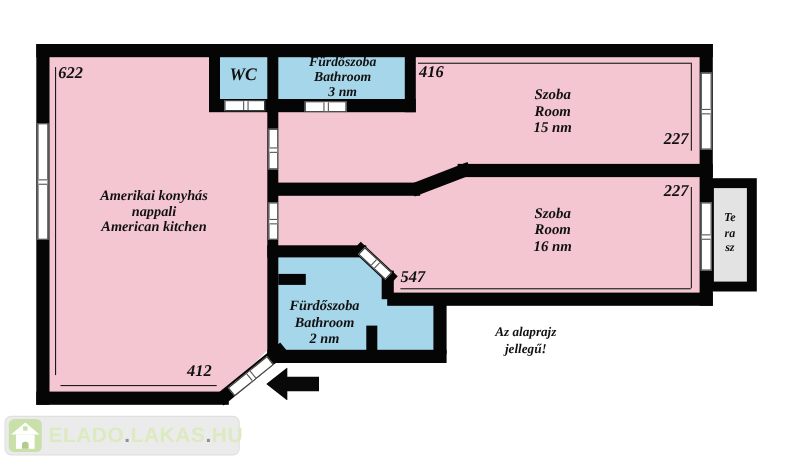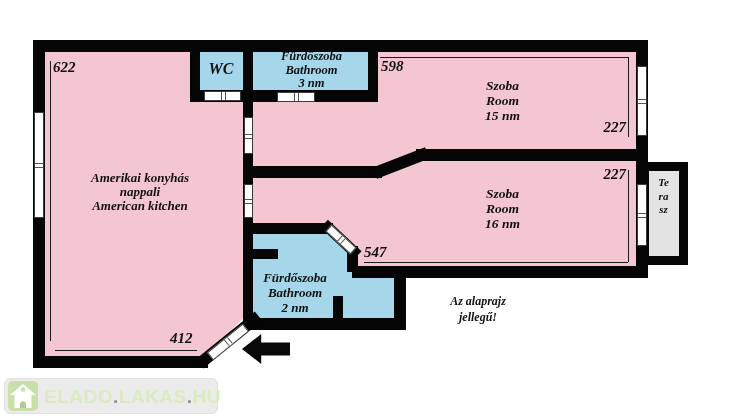--- a/index.html
+++ b/index.html
@@ -13,21 +13,21 @@
   .sym{position:absolute;background:#fff;border:1px solid #3a3a3a;box-sizing:border-box;}
   .sym-v::after{content:"";position:absolute;left:0px;right:0px;top:50%;margin-top:-2px;height:3px;
                 border-top:1px solid #555;border-bottom:1px solid #555;background:#fff;}
   .sym-h::after{content:"";position:absolute;top:0px;bottom:0px;left:50%;margin-left:-2px;width:3px;
                 border-left:1px solid #555;border-right:1px solid #555;background:#fff;}
   .lbl{position:absolute;color:#111;font-weight:bold;font-style:italic;text-align:center;line-height:14px;}
   .lbl span{display:block;}
   .dim{position:absolute;color:#111;font-weight:bold;font-style:italic;font-size:15px;line-height:15px;}
   .terr-box{position:absolute;left:641px;top:162px;width:47px;height:103px;background:#050505;}
   .terr-in{position:absolute;left:649px;top:171px;width:30px;height:85px;background:#e3e3e3;}
-  .terr-lbl{position:absolute;left:657px;top:176px;width:13px;font-size:11px;line-height:13.5px;
+  .terr-lbl{position:absolute;left:657px;top:192px;width:13px;font-size:11px;line-height:13.5px;
             font-weight:bold;font-style:italic;color:#111;word-break:break-all;text-align:center;}
   .arrow{position:absolute;left:242px;top:334px;width:48px;height:30px;background:#090909;
          clip-path:polygon(0 50%,40% 0,40% 28%,100% 28%,100% 72%,40% 72%,40% 100%);}
   .wm-box{position:absolute;left:4px;top:378px;width:214px;height:36px;background:#ebebeb;
           border:1px solid #e0e0e0;border-radius:6px;box-sizing:border-box;}
   .wm-badge{position:absolute;left:8px;top:381px;width:30px;height:30px;background:#c9e0aa;border-radius:5px;}
   .wm-text{position:absolute;left:44px;top:386px;font-family:"Liberation Sans","DejaVu Sans",sans-serif;
            font-weight:bold;font-size:19px;line-height:22px;letter-spacing:0.5px;}
   .wm-g{color:#dceac2;}
   .wm-d{color:#8f8f8f;}
@@ -83,21 +83,21 @@
   <div class="arrow"></div>
 
   <div class="dline" style="left:50px;top:61px;width:1px;height:280px;"></div>
   <div class="dline" style="left:380px;top:57px;width:248px;height:1px;"></div>
   <div class="dline" style="left:628px;top:57px;width:1px;height:80px;"></div>
   <div class="dline" style="left:628px;top:170px;width:1px;height:92px;"></div>
   <div class="dline" style="left:364px;top:262px;width:264px;height:1px;"></div>
   <div class="dline" style="left:55px;top:350px;width:142px;height:1px;"></div>
 
   <div class="dim" style="left:53px;top:60px;">622</div>
-  <div class="dim" style="left:381px;top:59px;">598</div>
+  <div class="dim" style="left:381px;top:59px;">416</div>
   <div class="dim" style="left:598px;top:120px;width:28px;text-align:right;">227</div>
   <div class="dim" style="left:598px;top:167px;width:28px;text-align:right;">227</div>
   <div class="dim" style="left:364px;top:245px;">547</div>
   <div class="dim" style="left:170px;top:331px;">412</div>
 
   <div class="lbl" style="left:196px;top:62px;width:50px;font-size:16px;">WC</div>
 
   <div class="lbl" style="left:249px;top:50px;width:125px;font-size:12.5px;line-height:13.5px;">
     <span>Fürdőszoba</span>
     <span>Bathroom</span>

